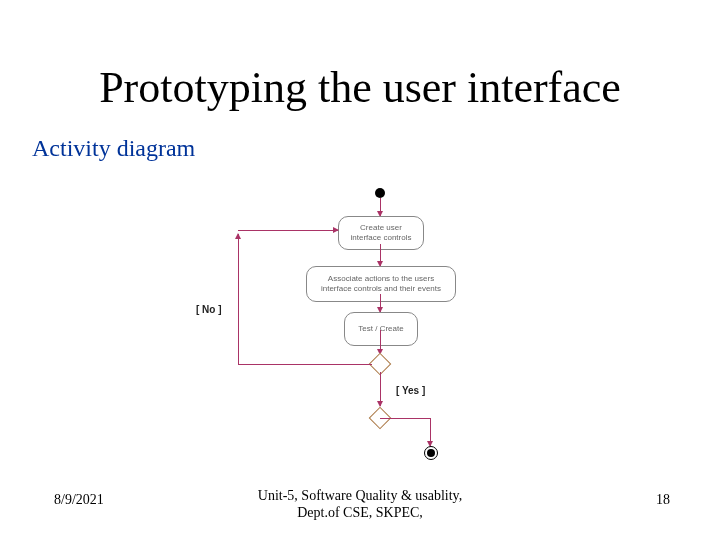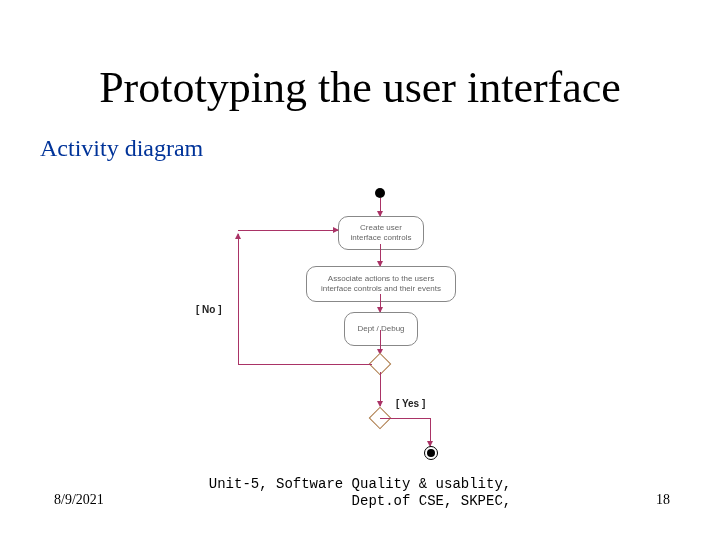--- a/index.html
+++ b/index.html
@@ -20,21 +20,21 @@
   .title {
     font-size: 44px;
     color: #000;
     text-align: center;
     padding-top: 62px;
     font-weight: 400;
   }
   .subtitle {
     font-size: 24px;
     color: #003399;
-    padding-left: 40px;
+    padding-left: 32px;
     margin-top: 22px;
     font-weight: 400;
   }
   .diagram {
     position: absolute;
     top: 188px;
     left: 230px;
     width: 300px;
     height: 300px;
   }
@@ -96,21 +96,21 @@
   .dia1 { top: 168px; left: 142px; }
   .arrow5 { top: 184px; left: 150px; height: 34px; }
   .label {
     position: absolute;
     font-family: Arial, Helvetica, sans-serif;
     font-size: 10px;
     font-weight: bold;
     color: #222;
   }
   .lbl-no { top: 116px; left: -34px; }
-  .lbl-yes { top: 210px; left: 166px; }
+  .lbl-yes { top: 197px; left: 166px; }
   .harrow {
     position: absolute;
     height: 1px;
     background: #aa3366;
   }
   .harrow-left { top: 176px; left: 8px; width: 134px; }
   .varrow-up {
     position: absolute;
     width: 1px;
     background: #aa3366;
@@ -189,24 +189,23 @@
     bottom: 18px;
     width: 100%;
     font-size: 14px;
     color: #000;
   }
   .footer-date { position: absolute; left: 54px; bottom: 14px; }
   .footer-center {
     position: absolute;
     left: 50%;
     transform: translateX(-50%);
-    text-align: right;
-    bottom: 12px;
+    text-align: center;
+    bottom: 0;
     line-height: 1.2;
-    font-family: Liberation Mono, monospace;
   }
   .footer-page { position: absolute; right: 50px; bottom: 14px; }
 </style>
 </head>
 <body>
 
 <div class="slide">
   <div class="title">Prototyping the user interface</div>
   <div class="subtitle">Activity diagram</div>
 
@@ -222,21 +221,21 @@
     <div class="arrow arrow2"></div>
 
     <div class="activity act2">
       <span style="white-space:pre-line">Associate actions to the users
 interface controls and their events</span>
     </div>
 
     <div class="arrow arrow3"></div>
 
     <div class="activity act3">
-      <span>Dept / Debug</span>
+      <span>Test / Create</span>
     </div>
 
     <div class="arrow arrow4"></div>
     <div class="diamond dia1"></div>
 
     <div class="harrow harrow-left"></div>
     <div class="varrow-up"></div>
     <div class="harrow-top"></div>
 
     <div class="label lbl-no">[ No ]</div>

